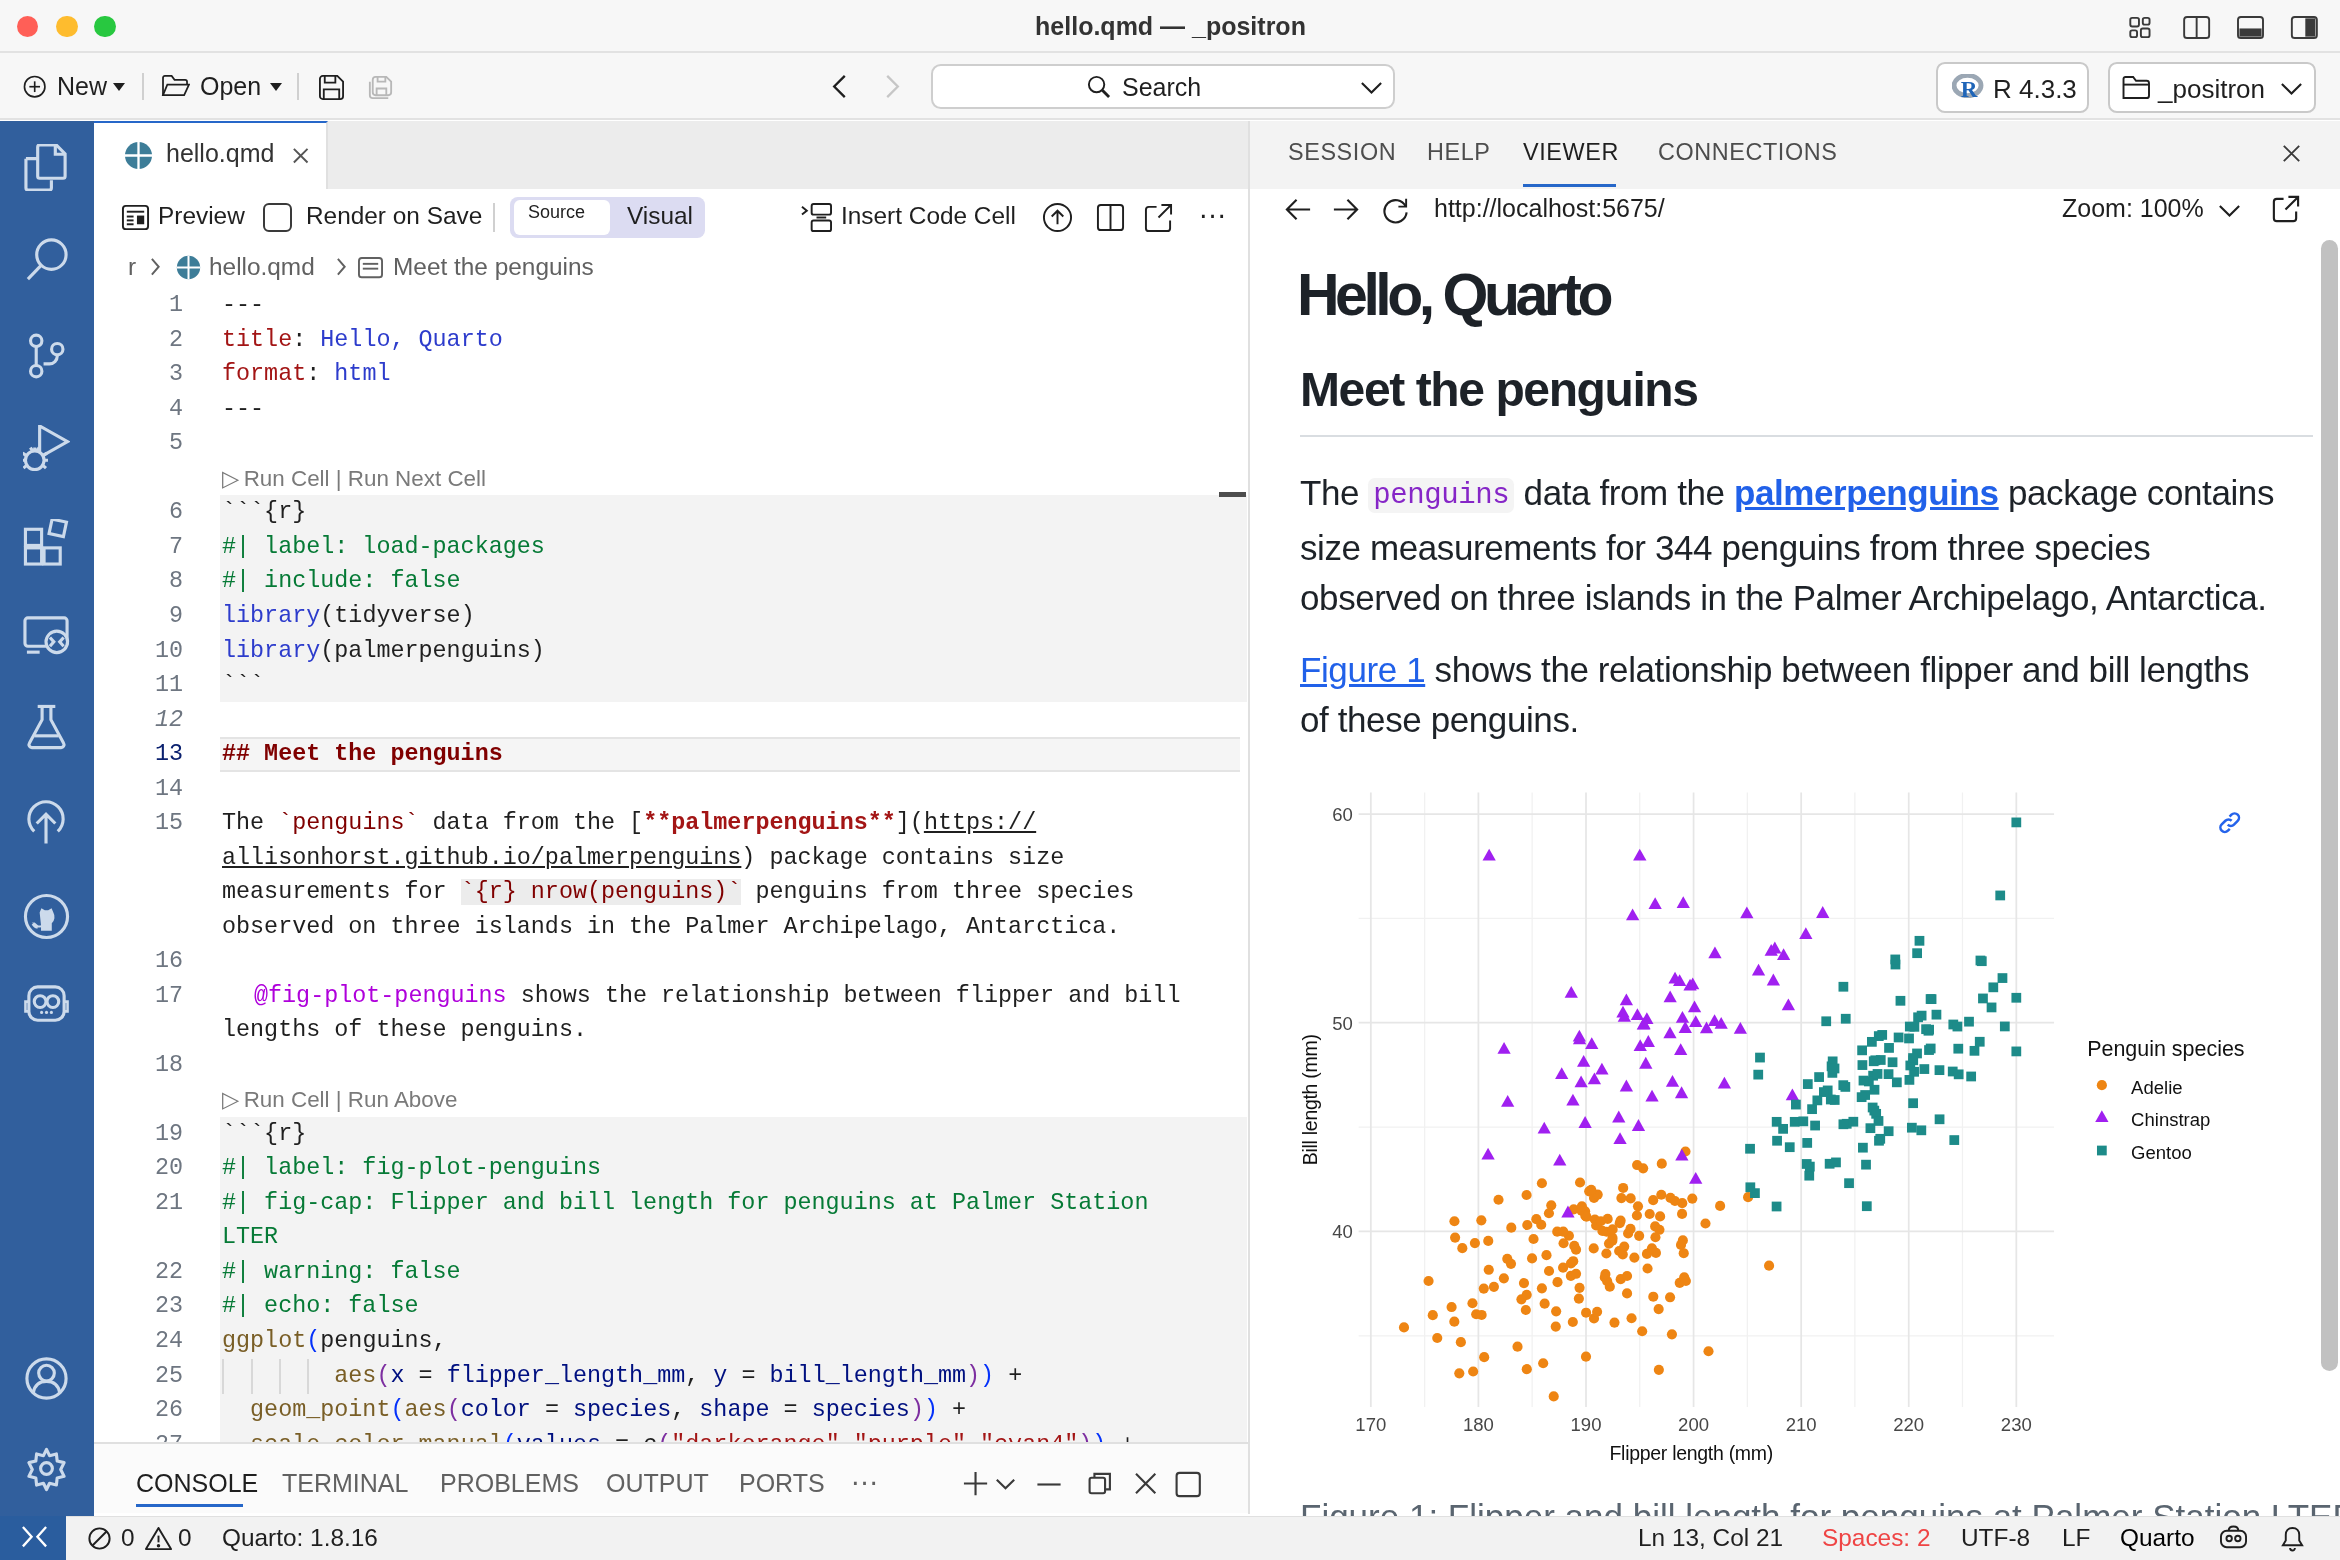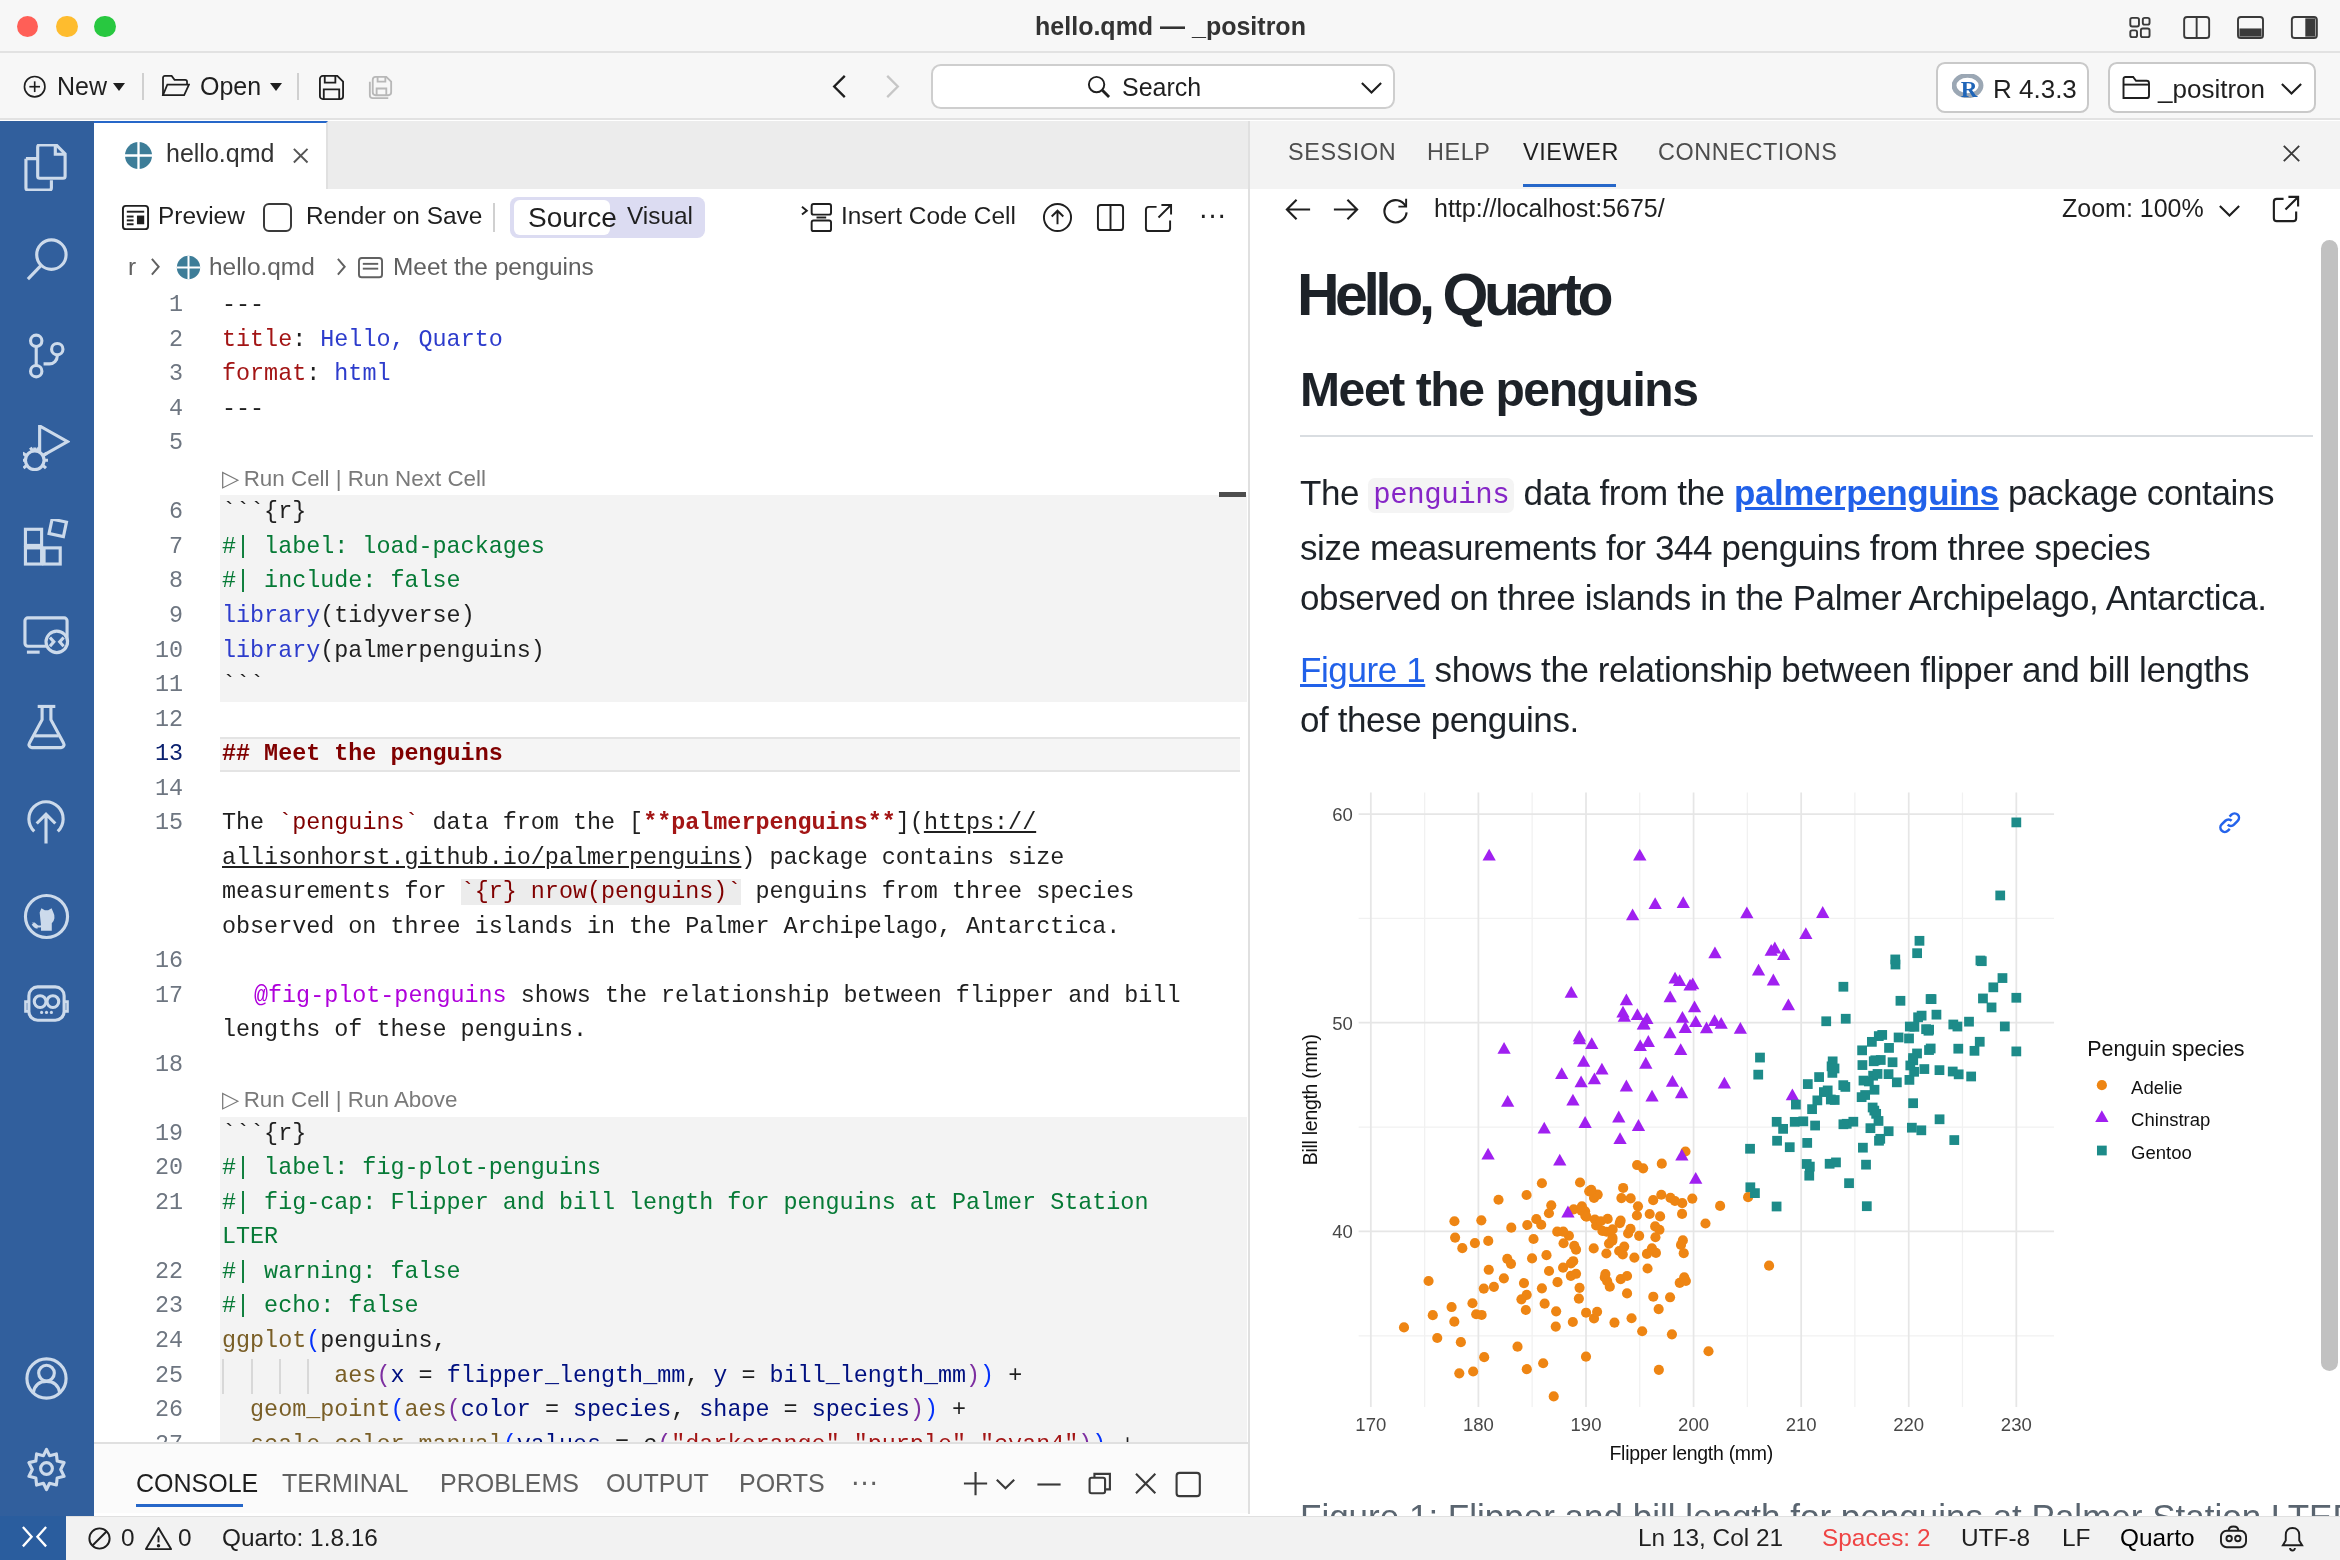--- a/index.html
+++ b/index.html
@@ -177,21 +177,21 @@
     <line x1="6" y1="18" x2="13" y2="18"></line>
     <line x1="6" y1="22" x2="13" y2="22"></line>
     <rect x="16.5" y="13" width="7.5" height="9" fill="#1f1f1f" stroke="none"></rect>
   </svg>
 <div class="abs tx" style="left:158px;top:202px;font-size:24.4px;">Preview</div>
 <div class="abs" style="left:263px;top:203px;width:29px;height:29px;border:2.5px solid #3a3a3a;border-radius:5.9px;box-sizing:border-box;background:#fff;"></div>
 <div class="abs tx" style="left:306px;top:202px;font-size:24.4px;">Render on Save</div>
 <div class="abs" style="left:493px;top:203px;width:2px;height:29px;background:#d0d0d0;"></div>
 <div class="abs" style="left:510px;top:197px;width:195px;height:41px;background:#dcdcf2;border-radius:7.8px;"></div>
 <div class="abs" style="left:514px;top:200px;width:96px;height:35px;background:#fff;border-radius:5.9px;"></div>
-<div class="abs tx" style="left:528px;top:202px;font-size:28px;">Source</div>
+<div class="abs tx" style="left:528px;top:202px;font-size:18px;">Source</div>
 <div class="abs" style="left:627px;top:202px;font-size:24.4px;color:#1f1f1f;">Visual</div>
 <svg class="abs" style="left:800px;top:202px;" width="33" height="31" viewBox="0 0 34 32" fill="none" stroke="#1f1f1f" stroke-width="2">
     <path d="M2 5 l5 4 -5 4"></path>
     <rect x="12" y="2" width="20" height="11" rx="2"></rect>
     <rect x="12" y="19" width="20" height="11" rx="2"></rect>
     <line x1="17" y1="16" x2="27" y2="16"></line>
   </svg>
 <div class="abs tx" style="left:841px;top:202px;font-size:24.4px;">Insert Code Cell</div>
 <svg class="abs" style="left:1042px;top:202px;" width="31" height="31" viewBox="0 0 32 32" fill="none" stroke="#1f1f1f" stroke-width="2">
     <circle cx="16" cy="16" r="14"></circle>
@@ -243,21 +243,21 @@
 <div class="ln" style="left:124px;top:530px;color:#6e7681;">7</div>
 <div class="row " style="top:530px;"><span class="g">#| label: load-packages</span></div>
 <div class="ln" style="left:124px;top:564px;color:#6e7681;">8</div>
 <div class="row " style="top:564px;"><span class="g">#| include: false</span></div>
 <div class="ln" style="left:124px;top:599px;color:#6e7681;">9</div>
 <div class="row " style="top:599px;"><span class="v">library</span><span class="tx">(tidyverse)</span></div>
 <div class="ln" style="left:124px;top:634px;color:#6e7681;">10</div>
 <div class="row " style="top:634px;"><span class="v">library</span><span class="tx">(palmerpenguins)</span></div>
 <div class="ln" style="left:124px;top:668px;color:#6e7681;">11</div>
 <div class="row " style="top:668px;"><span class="tx">```</span></div>
-<div class="ln" style="left:124px;top:703px;color:#6e7681;">12</div>
+<div class="ln" style="left:124px;top:703px;color:#6e7681;font-style:italic;">12</div>
 <div class="row " style="top:703px;"></div>
 <div class="ln" style="left:124px;top:737px;color:#0b216f;">13</div>
 <div class="row " style="top:737px;"><span class="mr" style="font-weight:bold;">## Meet the penguins</span></div>
 <div class="ln" style="left:124px;top:772px;color:#6e7681;">14</div>
 <div class="row " style="top:772px;"></div>
 <div class="ln" style="left:124px;top:806px;color:#6e7681;">15</div>
 <div class="row " style="top:806px;"><span class="tx">The </span><span class="mr">`penguins`</span><span class="tx"> data from the [</span><span class="str" style="font-weight:bold;">**palmerpenguins**</span><span class="tx">](</span><span class="tx" style="text-decoration:underline;">https://</span></div>
 <div class="row " style="top:841px;"><span class="tx" style="text-decoration:underline;">allisonhorst.github.io/palmerpenguins</span><span class="tx">) package contains size</span></div>
 <div class="row " style="top:875px;"><span class="tx">measurements for </span><span class="mr" style="background:#ececec;">`{r} nrow(penguins)`</span><span class="tx"> penguins from three species</span></div>
 <div class="row " style="top:910px;"><span class="tx">observed on three islands in the Palmer Archipelago, Antarctica.</span></div>

